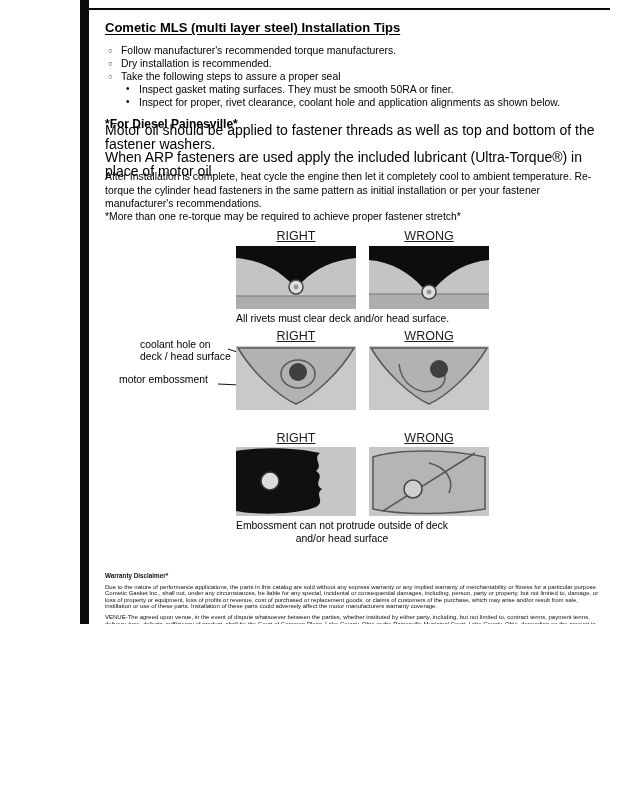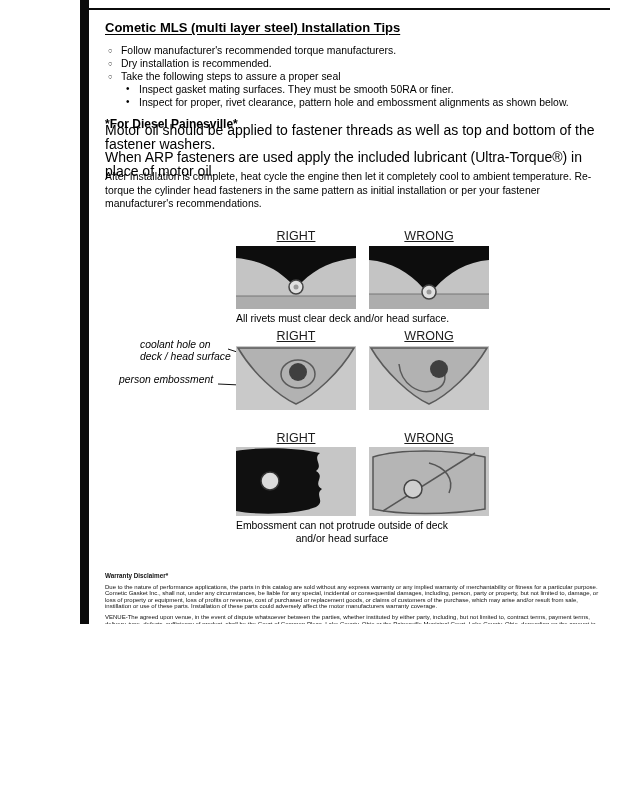--- a/index.html
+++ b/index.html
@@ -38,21 +38,21 @@
   .panel { position:absolute; display:block; }
   .panel.row1 { top:246px; }
   .panel.row2 { top:346px; }
   .panel.row3 { top:447px; }
 
   .caption { position:absolute; left:236px; font-size:10.4px; line-height:12.5px; white-space:pre-line; }
   .caption.c1 { top:313px; }
   .caption.c2 { top:414px; }
   .caption.c3 { top:520px;text-align:center; }
 
-  .callout { position:absolute; font-size:10.4px; line-height:12px; white-space:pre-line;font-style:italic; }
+  .callout { position:absolute; font-size:10.4px; line-height:12px; white-space:pre-line; }
   .callout.coolant { left:140px; top:339px; }
   .callout.emboss  { left:119px; top:374px; }
   .callout-lines { position:absolute; left:210px; top:340px; }
 
   .warranty { position:absolute; left:105px; top:573px; width:497px; font-size:6px; line-height:6.6px; color:#111; }
   .warranty .w-head { font-size:6.3px; font-weight:bold; margin-bottom:4px; }
   .warranty p { margin-bottom:4.5px; white-space:pre-line; }
 
   .footer { position:absolute; left:389px; top:759px; font-size:11.5px; letter-spacing:0.3px; }
 </style>
@@ -79,28 +79,29 @@
     <div class="b-row">
       <span class="bullet open">○</span>
       <span class="b-text">Take the following steps to assure a proper seal</span>
     </div>
     <div class="b-row sub">
       <span class="bullet filled">•</span>
       <span class="b-text">Inspect gasket mating surfaces.  They must be smooth 50RA or finer.</span>
     </div>
     <div class="b-row sub">
       <span class="bullet filled">•</span>
-      <span class="b-text">Inspect for proper, rivet clearance, pattern hole and embossment alignments as shown below.</span>
+      <span class="b-text">Inspect for proper, rivet clearance, coolant hole and application alignments as shown below.</span>
     </div>
   </div>
 
   <h2 class="diesel-heading">*For Diesel Painesville*</h2>
   <p class="para1">Motor oil should be applied to fastener threads as well as top and bottom of the fastener washers.
 When ARP fasteners are used apply the included lubricant (Ultra-Torque®) in place of motor oil.</p>
   <p class="para2">After Installation is complete, heat cycle the engine then let it completely cool to ambient temperature. Re-torque the cylinder head fasteners in the same pattern as initial installation or per your fastener manufacturer's recommendations.</p>
+  <p class="note">*More than one re-torque may be required to achieve proper fastener stretch*</p>
 
   <div class="hdr row1 col-left">RIGHT</div>
   <div class="hdr row1 col-right">WRONG</div>
 
   <svg class="panel row1 col-left" width="120" height="63" viewBox="0 0 120 63">
     <rect width="120" height="63" fill="#c4c4c4"></rect>
     <rect y="50" width="120" height="13" fill="#adadad"></rect>
     <line x1="0" y1="50" x2="120" y2="50" stroke="#777" stroke-width="1"></line>
     <path d="M0,0 H120 V12 C98,14 80,22 66,36 L60,41 L54,36 C40,22 22,14 0,12 Z" fill="#0d0d0d"></path>
     <circle cx="60" cy="41" r="7" fill="#e0e0e0" stroke="#444" stroke-width="1.5"></circle>
@@ -116,21 +117,21 @@
     <circle cx="60" cy="46" r="2.5" fill="#999"></circle>
   </svg>
 
   <div class="caption c1">All rivets must clear deck and/or head surface.</div>
 
   <div class="hdr row2 col-left">RIGHT</div>
   <div class="hdr row2 col-right">WRONG</div>
 
   <div class="callout coolant">coolant hole on
 deck / head surface</div>
-  <div class="callout emboss">person embossment</div>
+  <div class="callout emboss">motor embossment</div>
 
   <svg class="callout-lines" width="100" height="55" viewBox="0 0 100 55">
     <line x1="18" y1="9" x2="88" y2="32" stroke="#111" stroke-width="1"></line>
     <line x1="8" y1="44" x2="52" y2="46" stroke="#111" stroke-width="1"></line>
   </svg>
 
   <svg class="panel row2 col-left" width="120" height="64" viewBox="0 0 120 64">
     <rect width="120" height="64" fill="#c9c9c9"></rect>
     <path d="M2,2 H118 C104,26 78,50 60,58 C42,50 16,26 2,2 Z" fill="#b2b2b2" stroke="#5a5a5a" stroke-width="1.5"></path>
     <ellipse cx="62" cy="28" rx="17" ry="14" fill="none" stroke="#5a5a5a" stroke-width="1.5"></ellipse>

